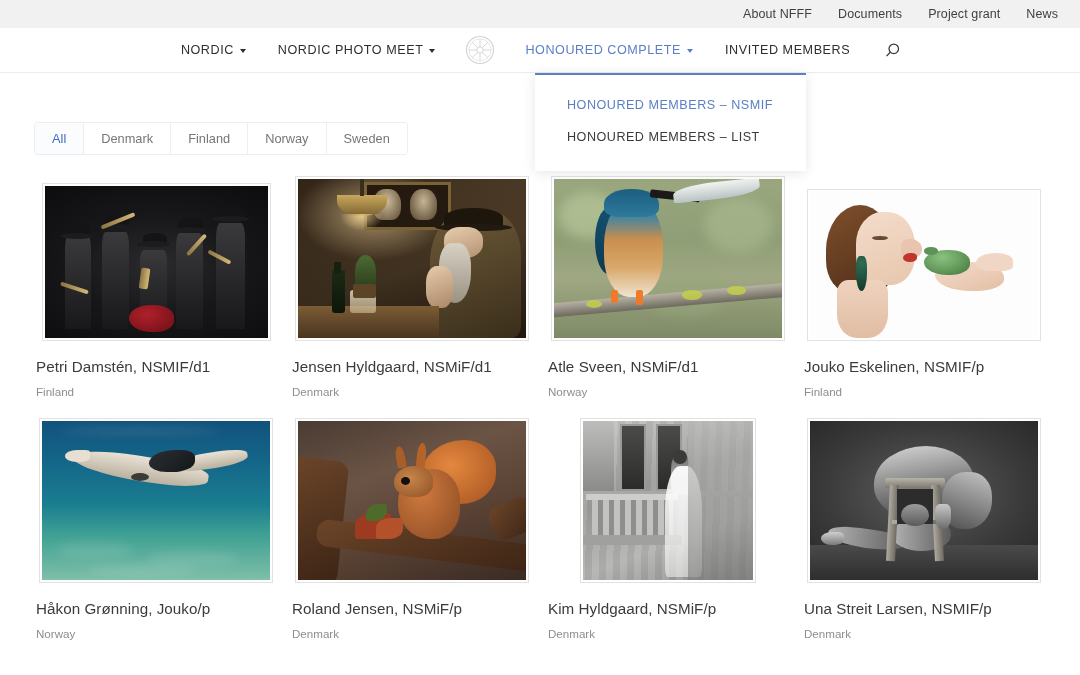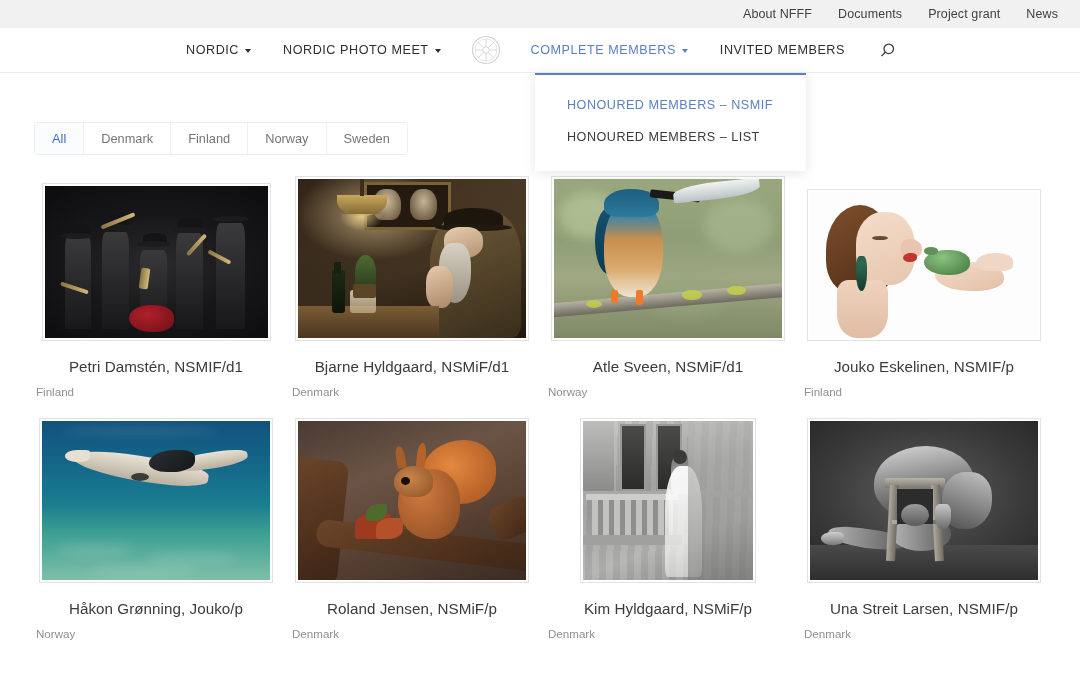--- a/index.html
+++ b/index.html
@@ -155,21 +155,20 @@
     display: block;
     overflow: hidden;
     position: relative;
   }
   .caption-title {
     font-size: 15.2px;
     color: #3b3b3b;
     margin-top: 16px;
     letter-spacing: .05px;
     line-height: 1.25;
-    text-align: center;
   }
   .caption-sub {
     font-size: 11.6px;
     color: #8e8e8e;
     margin-top: 9px;
   }
   .row-2 { margin-top: 22px; }
 
   
   .art { position: absolute; }
@@ -272,21 +271,21 @@
         <line x1="8" y1="30" x2="23" y2="30"></line>
           <line x1="37" y1="30" x2="52" y2="30"></line>
         <line x1="14" y1="14" x2="25" y2="25"></line>
           <line x1="35" y1="35" x2="46" y2="46"></line>
         <line x1="46" y1="14" x2="35" y2="25"></line>
           <line x1="25" y1="35" x2="14" y2="46"></line>
       </g>
     </svg>
 
     <div class="nav-item active">
-      <span>COMPLETE MEMBERS</span>
+      <span>HONOURED COMPLETE</span>
       <span class="caret"></span>
     </div>
 
     <div class="nav-item">
       <span>INVITED MEMBERS</span>
     </div>
 
     <div class="search-btn">
       <svg width="17" height="17" viewBox="0 0 20 20">
         <circle cx="11.5" cy="8" r="5.6" fill="none" stroke="#3a3a3a" stroke-width="1.5"></circle>
@@ -371,21 +370,21 @@
 
             <div class="art tabletop" style="left:0%; top:80%; width:62%; height:20%;"></div>
             <div class="art bottle" style="left:15%; top:57%; width:5.5%; height:27%;"></div>
             <div class="art" style="left:16%; top:52%; width:3%; height:8%; background:#16220f;"></div>
             <div class="art" style="left:23%; top:70%; width:11%; height:14%; background:linear-gradient(180deg,rgba(235,225,200,.8),rgba(200,180,140,.7)); border-radius:3px;"></div>
             <div class="art" style="left:25%; top:48%; width:9%; height:22%; background:linear-gradient(180deg,#4c6b33,#2b3c1c); border-radius:50% 50% 10% 10%;"></div>
             <div class="art" style="left:24%; top:66%; width:10%; height:9%; background:#5b4526; border-radius:2px;"></div>
           </div>
         </div>
       </div>
-      <div class="caption-title">Bjarne Hyldgaard, NSMiF/d1</div>
+      <div class="caption-title">Jensen Hyldgaard, NSMiF/d1</div>
       <div class="caption-sub">Denmark</div>
     </div>
 
     <div class="cell">
       <div class="thumb-wrap">
         <div class="thumb">
           <div class="photo a3" style="width:228px;height:159px;">
             <div class="art bokeh" style="left:2%; top:8%; width:26%; height:30%; background:rgba(190,205,160,.6);"></div>
             <div class="art bokeh" style="left:66%; top:12%; width:30%; height:34%; background:rgba(175,190,148,.55);"></div>
             <div class="art bokeh" style="left:40%; top:60%; width:36%; height:26%; background:rgba(150,168,126,.5);"></div>

